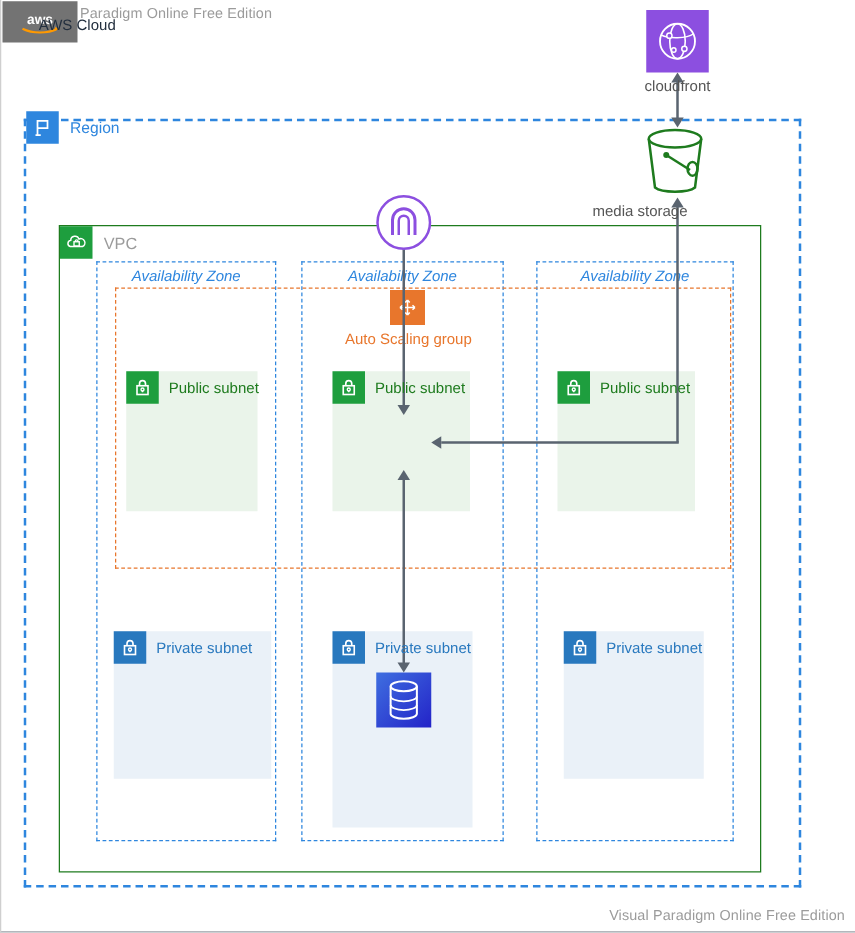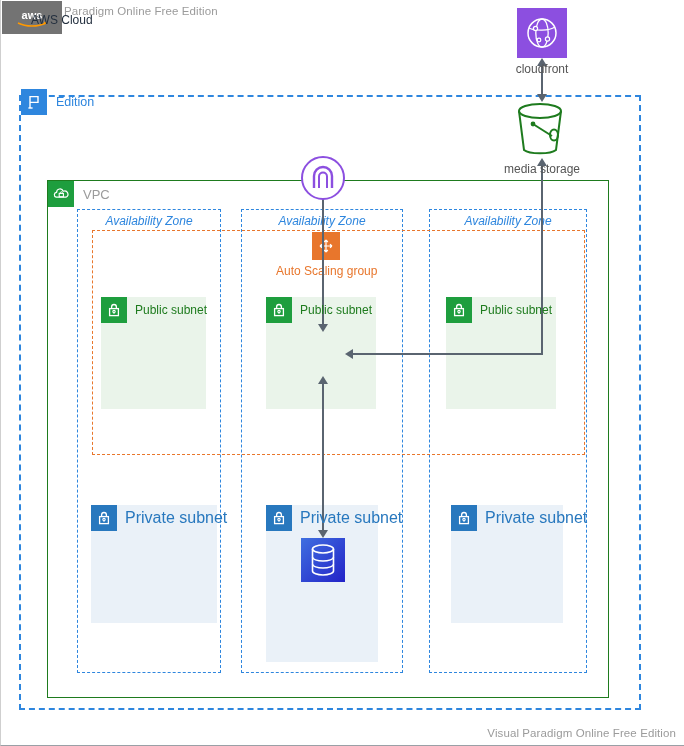--- a/index.html
+++ b/index.html
@@ -116,21 +116,21 @@
   
   .subnet{position:absolute;box-sizing:border-box;}
   .subnet-head{
     position:absolute;left:0;top:0;
     display:flex;align-items:center;gap:8px;
   }
   .subnet-body{position:absolute;left:0;top:0;width:100%;height:100%;}
   .pub .subnet-body{background:#eaf4ea;}
   .prv .subnet-body{background:#eaf1f8;}
   .pub-label{font-size:12px;color:#1e7b1e;white-space:nowrap;}
-  .prv-label{font-size:16px;color:#2878be;white-space:nowrap;}
+  .prv-label{font-size:12px;color:#2878be;white-space:nowrap;}
   .ico-pub{background:#1e9e3e;}
   .ico-prv{background:#2878be;}
 
   #pub1{left:100px;top:297px;width:105px;height:112px;}
   #pub2{left:265px;top:297px;width:110px;height:112px;}
   #pub3{left:445px;top:297px;width:110px;height:112px;}
   #prv1{left:90px;top:505px;width:126px;height:118px;}
   #prv2{left:265px;top:505px;width:112px;height:157px;}
   #prv3{left:450px;top:505px;width:112px;height:118px;}
 
@@ -139,21 +139,21 @@
     position:absolute;left:50%;transform:translateX(-50%);
     white-space:nowrap;font-size:12px;color:#555555;text-align:center;
   }
   .cf-sq{
     position:absolute;left:516px;top:8px;
     width:50px;height:50px;background:#8c4fe0;
     display:flex;align-items:center;justify-content:center;
   }
   .cf-label{left:541px;top:62px;}
   .bucket{position:absolute;left:508px;top:98px;width:62px;height:62px;}
-  .bucket-label{left:541px;top:162px;}
+  .bucket-label{left:511px;top:162px;}
   .igw{
     position:absolute;left:299px;top:155px;
     width:46px;height:46px;
   }
   .ec2{position:absolute;left:297px;top:328px;width:50px;height:50px;}
   .db-sq{
     position:absolute;left:300px;top:538px;
     width:44px;height:44px;
     background:linear-gradient(135deg,#3f6fe0 0%,#2323c8 100%);
     display:flex;align-items:center;justify-content:center;
@@ -195,21 +195,21 @@
 
   <div class="region-box"></div>
   <div class="region-head">
     <span class="sq-ico ico-region">
       <svg width="16" height="16" viewBox="0 0 16 16">
         <path d="M4 2 V14" stroke="#ffffff" stroke-width="1.4" fill="none"></path>
         <path d="M4 2.6 H12 V8.4 H4" stroke="#ffffff" stroke-width="1.4" fill="none"></path>
         <path d="M2.4 14 H6.6" stroke="#ffffff" stroke-width="1.4" fill="none"></path>
       </svg>
     </span>
-    <span class="region-text">Edition</span>
+    <span class="region-text">Region</span>
   </div>
 
   <div class="vpc-box"></div>
   <div class="vpc-head">
     <span class="sq-ico ico-vpc">
       <svg width="18" height="18" viewBox="0 0 18 18">
         <path d="M4.2 12.2 A2.5 2.5 0 0 1 4.6 7.3 A3.4 3.4 0 0 1 11.2 6.2 A2.8 2.8 0 0 1 14 12.2 Z" stroke="#ffffff" stroke-width="1.2" fill="none"></path>
         <rect x="7.2" y="8.4" width="4.2" height="3.4" stroke="#ffffff" stroke-width="1.1" fill="none"></rect>
         <path d="M8.3 8.4 V7.4 A1.2 1.2 0 0 1 10.3 7.4 V8.4" stroke="#ffffff" stroke-width="1" fill="none"></path>
       </svg>

